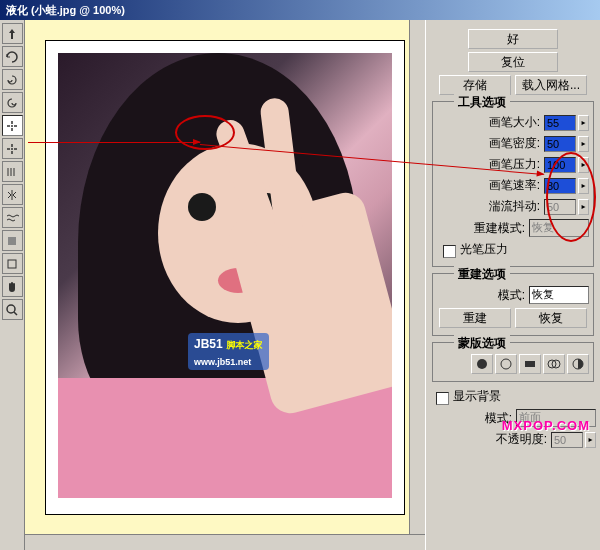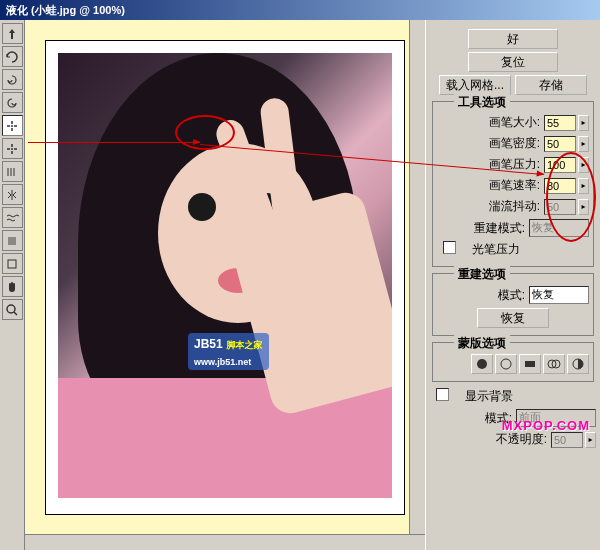--- a/index.html
+++ b/index.html
@@ -27,27 +27,27 @@
 .wm1 .sub { font-size: 9px; color: #ff0; }
 .wm2 { position: absolute; top: 398px; right: -165px; color: #ff00aa; font-weight: bold; font-size: 13px; letter-spacing: 1px; text-shadow: 1px 1px 0 #fff; z-index: 20; }
 .panel { flex: 1; background: #d4d0c8; padding: 6px 4px; border-left: 1px solid #fff; position: relative; }
 .btn-wide { width: 90px; height: 20px; border: 1px outset #fff; background: #d4d0c8; margin: 3px auto; display: block; text-align: center; line-height: 18px; cursor: pointer; }
 .btn-row { display: flex; gap: 4px; justify-content: center; margin: 3px 0; }
 .btn-half { width: 72px; height: 20px; border: 1px outset #fff; background: #d4d0c8; text-align: center; line-height: 18px; cursor: pointer; }
 .fieldset { border: 1px solid #808080; margin: 6px 2px; padding: 8px 4px 4px; position: relative; }
 .legend { position: absolute; top: -8px; left: 21px; background: #d4d0c8; padding: 0 4px; font-weight: bold; }
 .field-row { display: flex; align-items: center; justify-content: flex-end; margin: 4px 0; gap: 2px; }
 .field-row label { flex: 1; text-align: right; margin-right: 2px; }
-.num-input { width: 32px; height: 16px; border: 1px inset #808080; background: #fef9c3; text-align: left; padding-left: 2px; font-size: 11px; }
+.num-input { width: 32px; height: 16px; border: 1px inset #808080; background: #1d4ed8; text-align: left; padding-left: 2px; font-size: 11px; }
 .num-input.disabled { background: #d4d0c8; color: #808080; }
 .spinner { width: 11px; height: 16px; border: 1px outset #fff; background: #d4d0c8; font-size: 8px; text-align: center; line-height: 14px; cursor: pointer; }
 .select { width: 60px; height: 18px; border: 1px inset #808080; background: #fff; font-size: 11px; padding-left: 2px; }
 .select.disabled { background: #d4d0c8; color: #808080; }
 .checkbox { width: 13px; height: 13px; border: 1px inset #808080; background: #fff; margin-right: 4px; display: inline-block; vertical-align: middle; }
-.chk-row { display: flex; align-items: flex-start; margin: 4px 0 4px 6px; gap: 12px; }
+.chk-row { display: flex; align-items: flex-end; margin: 4px 0 4px 6px; }
 .icon-btns { display: flex; gap: 2px; margin: 3px 0; justify-content: flex-end; }
 .icon-btn { width: 22px; height: 20px; border: 1px outset #fff; background: #d4d0c8; display: flex; align-items: center; justify-content: center; cursor: pointer; }
 .annotation-line { position: absolute; height: 1px; background: #cc0000; z-index: 15; pointer-events: none; }
 .annotation-line::after { content: ''; position: absolute; right: -1px; top: -3px; border-left: 8px solid #cc0000; border-top: 3.5px solid transparent; border-bottom: 3.5px solid transparent; }
 .ellipse { position: absolute; border: 2px solid #cc0000; border-radius: 50%; z-index: 16; pointer-events: none; }
 .scrollbar-v { position: absolute; right: 0; top: 0; width: 16px; height: 100%; background: #d4d0c8; border-left: 1px solid #808080; }
 .scrollbar-h { position: absolute; bottom: 0; left: 0; width: 100%; height: 16px; background: #d4d0c8; border-top: 1px solid #808080; }
 </style>
 </head>
 <body>
@@ -150,22 +150,22 @@
     </div>
     <div class="wm2">MXPOP.COM</div>
     <div class="scrollbar-v"></div>
     <div class="scrollbar-h"></div>
   </div>
 
   <div class="panel">
     <button class="btn-wide">好</button>
     <button class="btn-wide">复位</button>
     <div class="btn-row">
+      <button class="btn-half">存储</button>
       <button class="btn-half">载入网格...</button>
-      <button class="btn-half">存储</button>
     </div>
 
     <div class="fieldset">
       <div class="legend">工具选项</div>
       <div class="field-row">
         <label>画笔大小:</label>
         <input class="num-input" value="55" style="">
         <div class="spinner">▸</div>
       </div>
       <div class="field-row">
@@ -198,20 +198,21 @@
       </div>
     </div>
 
     <div class="fieldset">
       <div class="legend">重建选项</div>
       <div class="field-row">
         <label>模式:</label>
         <div class="select">恢复</div>
       </div>
       <div class="btn-row">
+        <button class="btn-half">重建</button>
         <button class="btn-half">恢复</button>
       </div>
     </div>
 
     <div class="fieldset">
       <div class="legend">蒙版选项</div>
       <div class="icon-btns">
         <div class="icon-btn">
             <svg width="14" height="12">
               <circle cx="7" cy="6" r="5" fill="#333"></circle>

